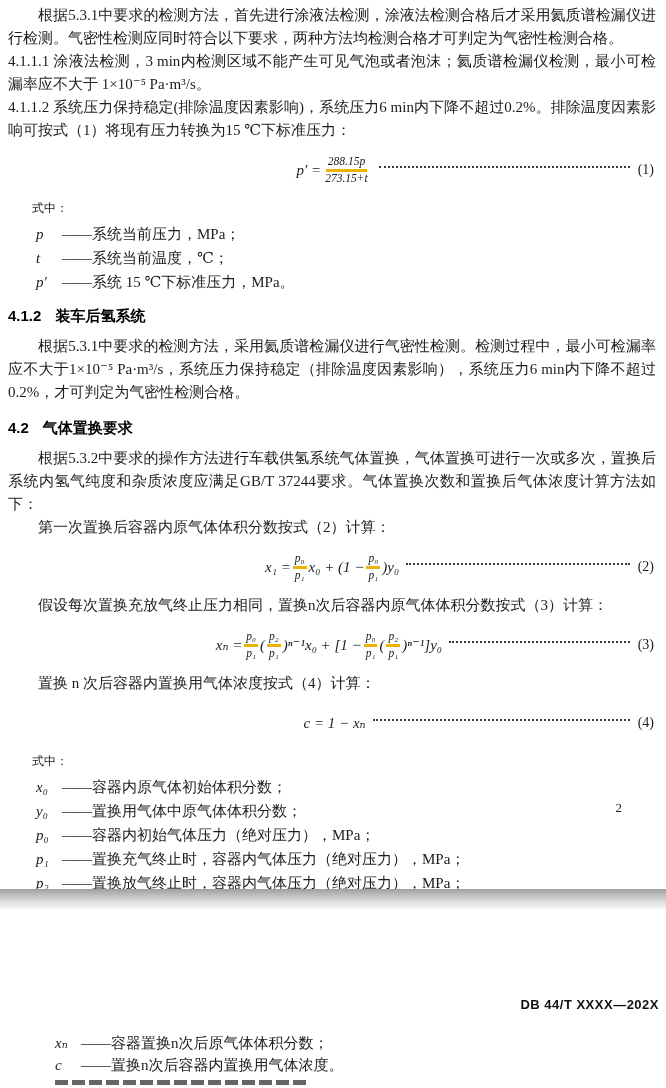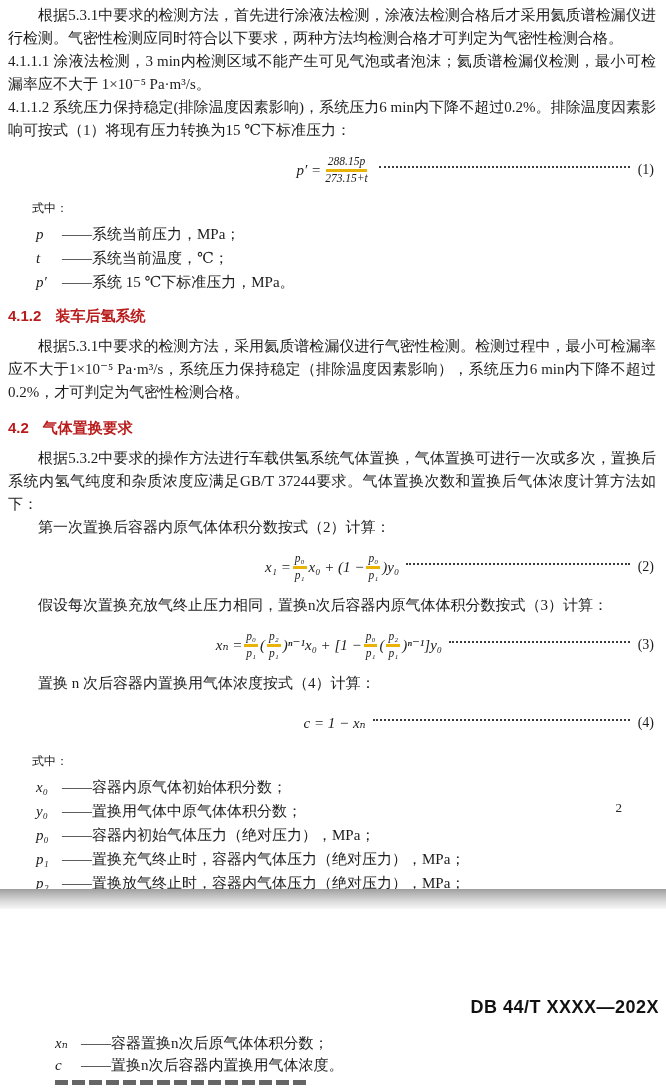--- a/index.html
+++ b/index.html
@@ -7,21 +7,21 @@
     width:666px;height:1088px;overflow:hidden;background:#ffffff;
     font-family:"Liberation Serif","DejaVu Serif","DejaVu Sans",serif;
     color:#1c1c1c;position:relative;
   }
   
   .page1{position:relative;height:889px;overflow:hidden;padding:4px 10px 0 8px;box-sizing:border-box;}
   .body-par{font-size:15px;line-height:23px;text-align:justify;margin:0;}
   .indent{text-indent:2em;}
   .heading{
     font-family:"Liberation Sans","DejaVu Sans",sans-serif;
-    font-weight:bold;font-size:15px;line-height:20px;color:#b91c1c;
+    font-weight:bold;font-size:15px;line-height:20px;color:#000000;
     display:flex;margin:12px 0 9px 0;
   }
   .heading .h-num{margin-right:14px;}
   
   .formula-row{display:flex;align-items:center;margin:11px 0 10px 0;min-height:34px;}
   .fml-sp{flex:1.15 1 0;}
   .fml-dots{flex:1 1 0;height:0;border-top:2px dotted #3c3c3c;margin:0 8px 0 7px;transform:translateY(-3px);}
   .fml-body{display:inline-flex;align-items:center;font-size:15px;white-space:nowrap;}
   .fml-t{font-style:italic;}
   .frac{display:inline-flex;flex-direction:column;align-items:center;font-size:11.5px;line-height:1.2;margin:0 2px;font-style:italic;}
@@ -34,21 +34,21 @@
   .def-sym{font-style:italic;min-width:26px;font-family:"Liberation Serif","DejaVu Serif","DejaVu Sans",serif;}
   .def-desc{flex:1;}
   .page-number{position:absolute;top:800px;right:44px;font-size:13px;color:#222;}
   
   .page-gap{height:20px;background:linear-gradient(180deg,#9f9f9f 0%,#bdbdbd 30%,#dedede 65%,#f7f7f7 100%);}
   
   .page2{position:relative;height:179px;background:#fff;}
   .doc-code{
     position:absolute;top:88px;right:7px;
     font-family:"Liberation Sans","DejaVu Sans",sans-serif;
-    font-size:18px;font-weight:600;letter-spacing:0.5px;color:#111;
+    font-size:13px;font-weight:600;letter-spacing:0.5px;color:#111;
   }
   .p2-defs{position:absolute;top:123px;left:55px;right:8px;}
   .p2-defs .def-row{padding-left:0;line-height:22px;font-size:15px;}
   .clip-strip{
     position:absolute;top:171px;left:55px;width:252px;height:5px;
     background:repeating-linear-gradient(90deg,#4a4a4a 0 13px,rgba(0,0,0,0) 13px 17px);
     opacity:.85;
   }
 </style>
 </head>

